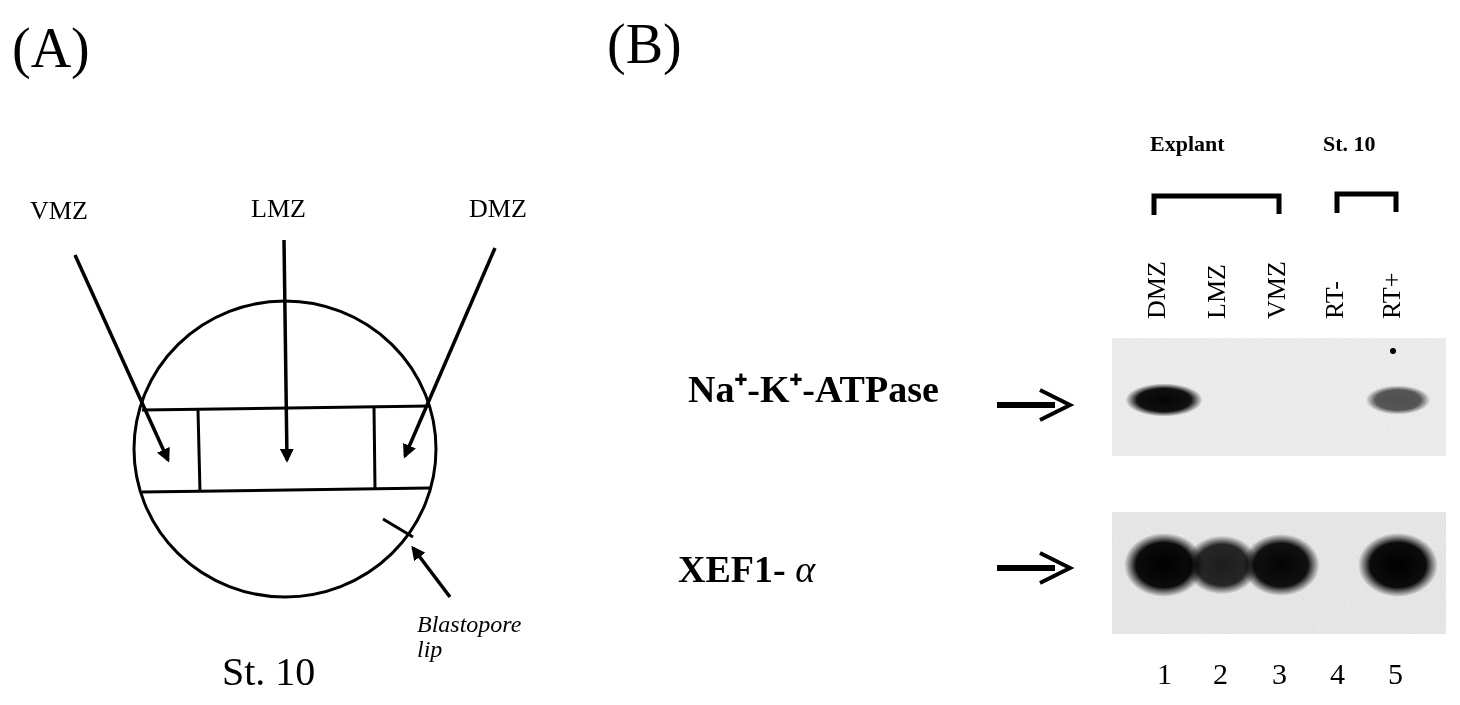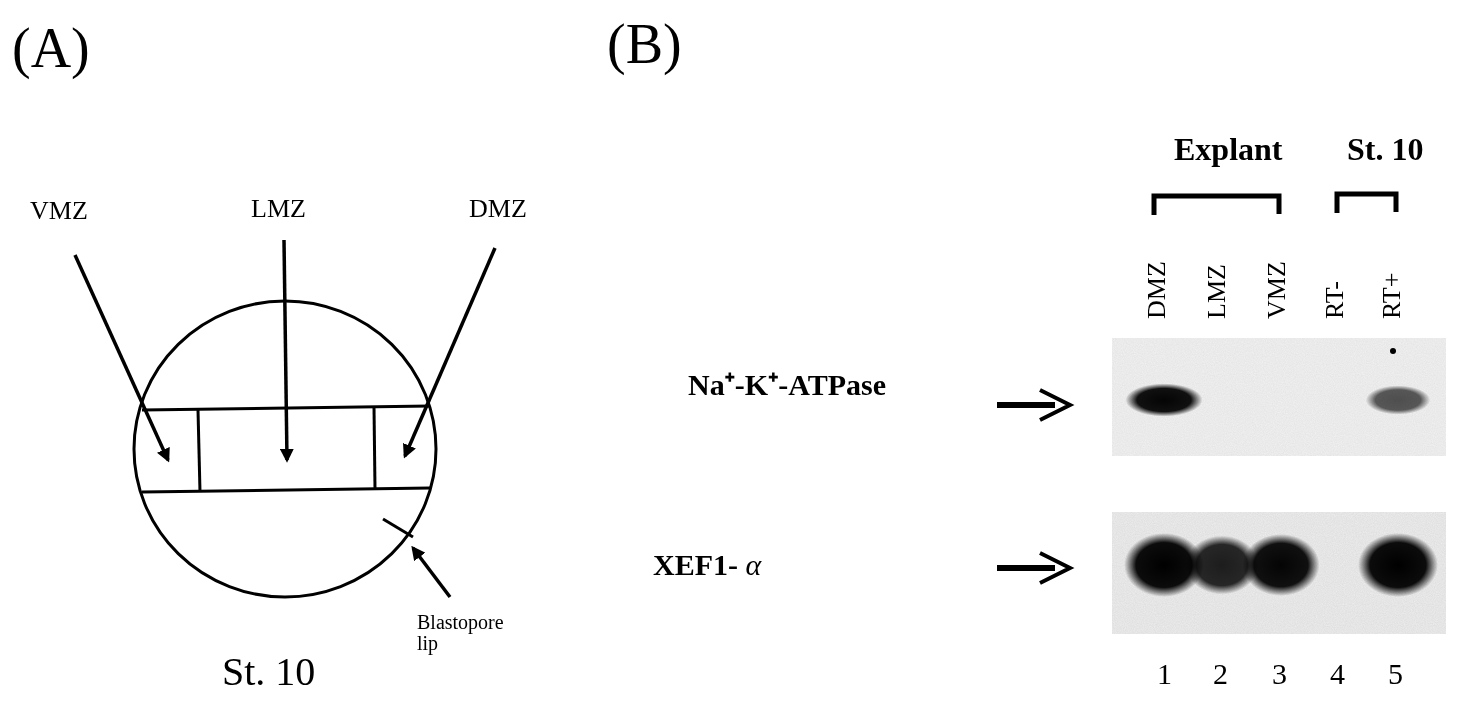--- a/index.html
+++ b/index.html
@@ -2,24 +2,24 @@
 <html><head>
   <meta charset="utf-8">
   <style>
     html, body { margin: 0; padding: 0; background: #ffffff; }
     body { width: 1460px; height: 705px; position: relative; overflow: hidden;
            font-family: "Liberation Serif", serif; color: #000; }
     .abs { position: absolute; }
     .panel-label { font-size: 56px; line-height: 1; }
     .diag-label { font-size: 26px; }
     .stage-label { font-size: 40px; }
-    .lip-label { font-size: 20px; line-height: 1.05; }
-    .group-label { font-size: 32px; font-weight: bold; margin-left: 24px; }
+    .lip-label { font-size: 24px; line-height: 1.05; font-style: italic; }
+    .group-label { font-size: 22px; font-weight: bold; }
     .lane-label { font-size: 26px; transform-origin: left bottom; transform: rotate(-90deg); white-space: nowrap; }
-    .row-label { font-size: 30px; font-weight: bold; line-height: 1.15; white-space: nowrap; }
+    .row-label { font-size: 38px; font-weight: bold; line-height: 1.15; white-space: nowrap; }
     .greek { font-style: italic; font-weight: normal; }
     .lane-num { font-size: 30px; }
     svg { position: absolute; left: 0; top: 0; }
   </style>
 </head>
 <body>
 
 <div class="abs panel-label" style="left:12px; top:20px;">(A)</div>
 
 <div class="abs diag-label" style="left:30px; top:196px;">VMZ</div>
@@ -96,21 +96,21 @@
 
 <div class="abs lane-label" style="left:1172px; top:289px;">DMZ</div>
 <div class="abs lane-label" style="left:1232px; top:289px;">LMZ</div>
 <div class="abs lane-label" style="left:1292px; top:289px;">VMZ</div>
 <div class="abs lane-label" style="left:1350px; top:289px;">RT-</div>
 <div class="abs lane-label" style="left:1407px; top:289px;">RT+</div>
 
 <div class="abs row-label" style="left:688px; top:368px;">
   <div>Na⁺-K⁺-ATPase</div>
 </div>
-<div class="abs row-label" style="left:653px; top:548px;">
+<div class="abs row-label" style="left:678px; top:548px;">
   <span>XEF1-</span> <span class="greek">α</span>
 </div>
 
 <div class="abs lane-num" style="left:1157px; top:657px;">1</div>
 <div class="abs lane-num" style="left:1213px; top:657px;">2</div>
 <div class="abs lane-num" style="left:1272px; top:657px;">3</div>
 <div class="abs lane-num" style="left:1330px; top:657px;">4</div>
 <div class="abs lane-num" style="left:1388px; top:657px;">5</div>
 
 <div class="abs stage-label" style="left:222px; top:648px;">St. 10</div>

